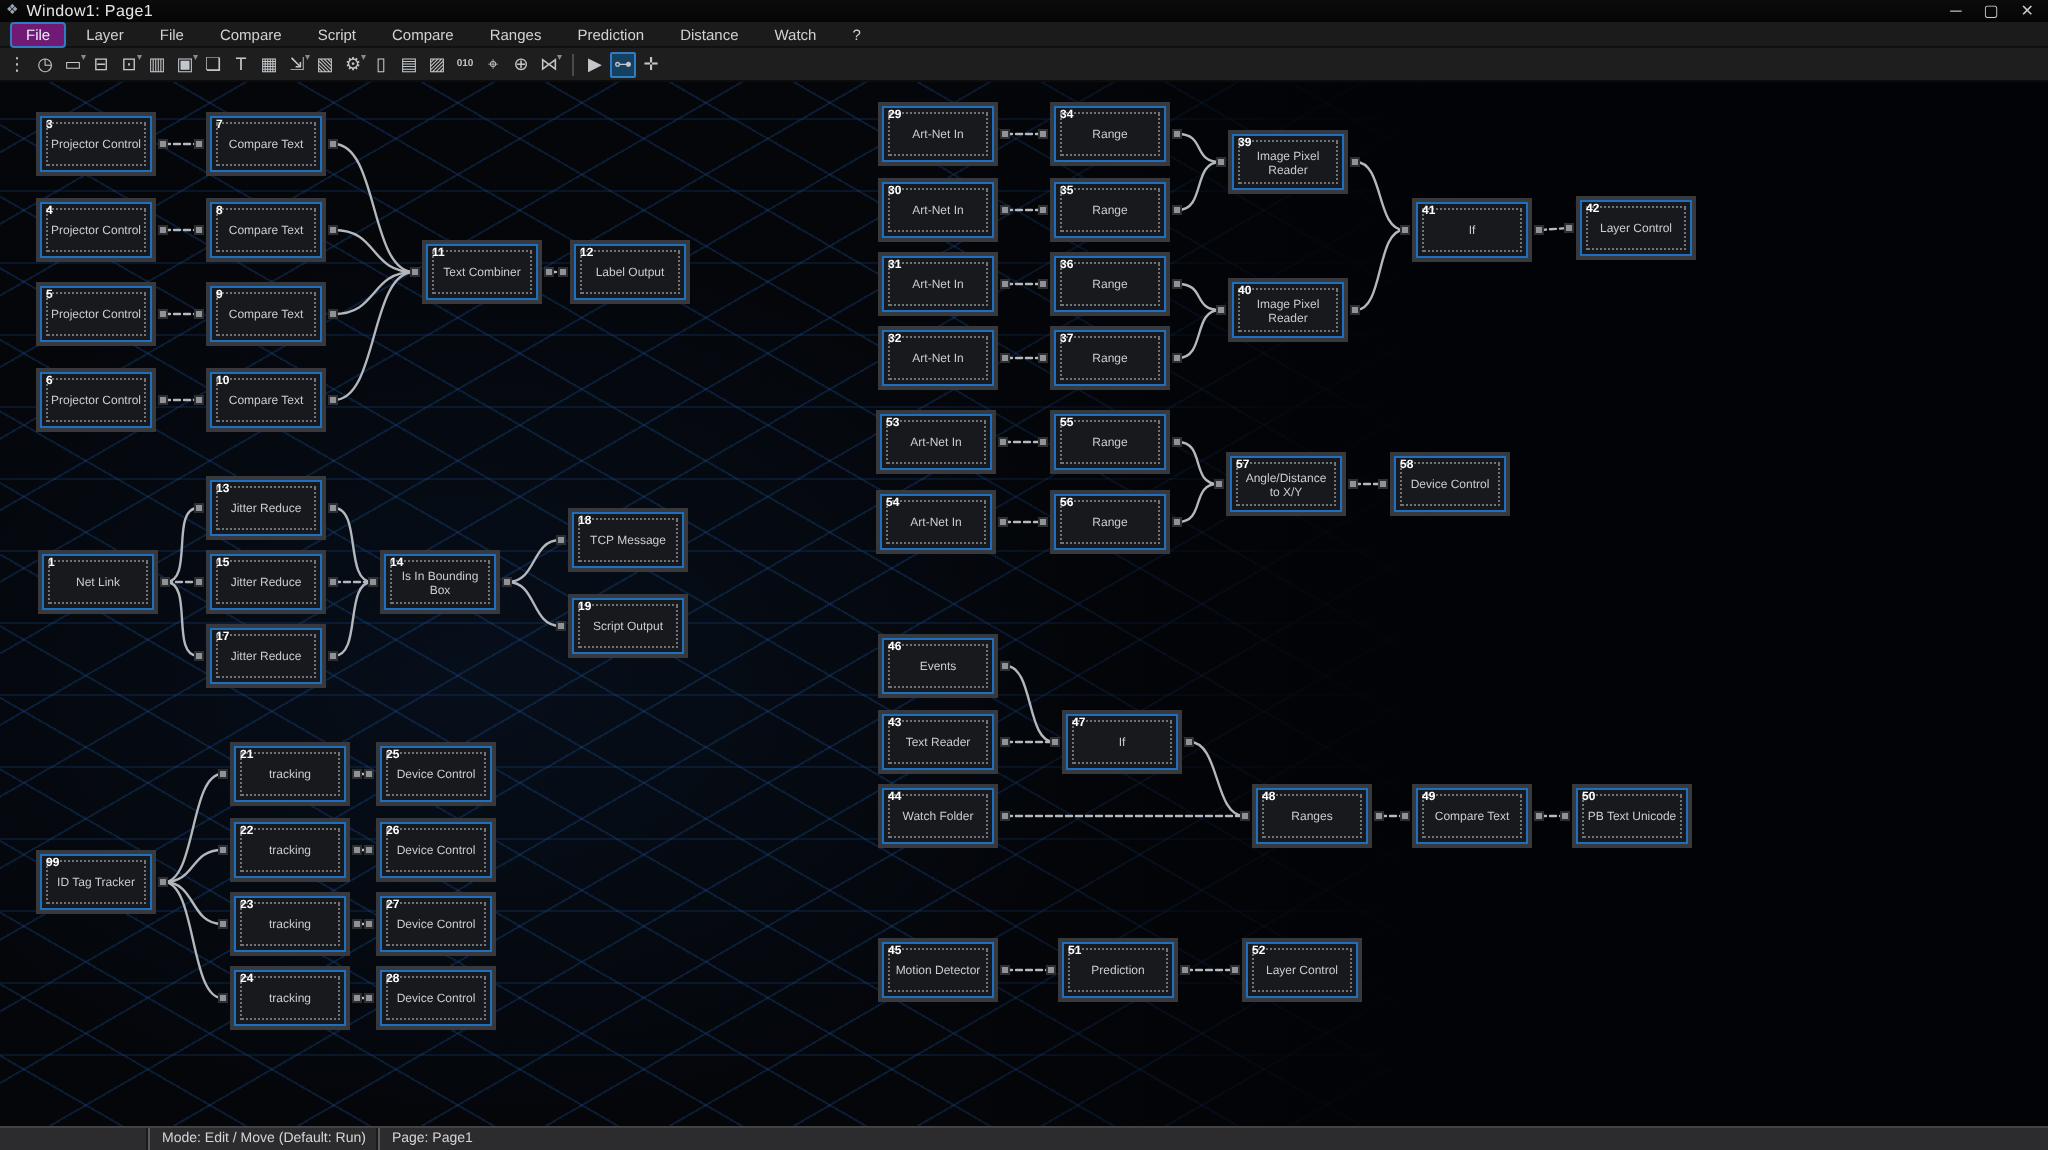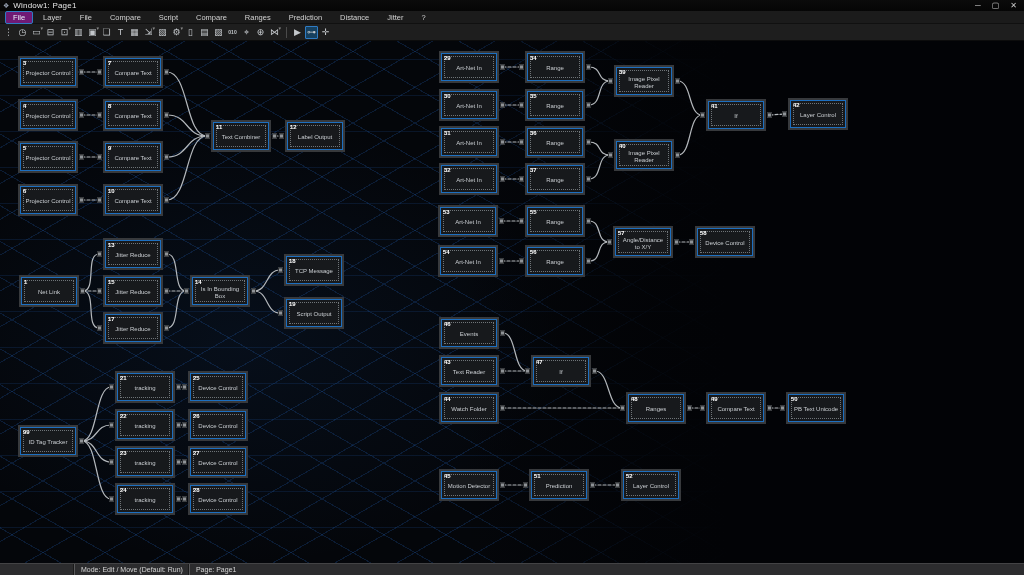--- a/index.html
+++ b/index.html
@@ -88,21 +88,21 @@
 <div class="menubar">
     <div class="menu-item active">File</div>
     <div class="menu-item">Layer</div>
     <div class="menu-item">File</div>
     <div class="menu-item">Compare</div>
     <div class="menu-item">Script</div>
     <div class="menu-item">Compare</div>
     <div class="menu-item">Ranges</div>
     <div class="menu-item">Prediction</div>
     <div class="menu-item">Distance</div>
-    <div class="menu-item">Jitter</div>
+    <div class="menu-item">Watch</div>
     <div class="menu-item">?</div>
   </div>
 
 <div class="toolbar">
     <div class="tb-btn">
       <span class="tb-glyph">⋮</span>
     </div>
     <div class="tb-btn">
       <span class="tb-glyph">◷</span>
     </div>

